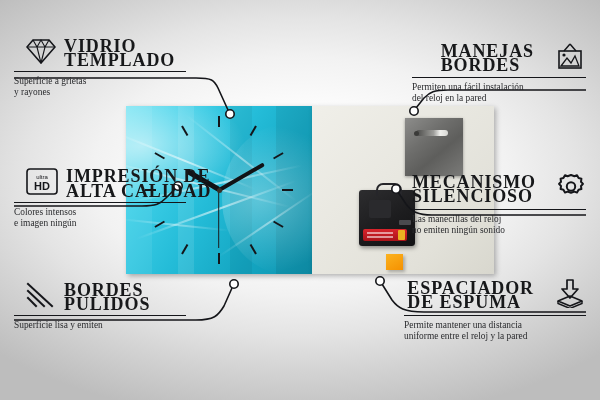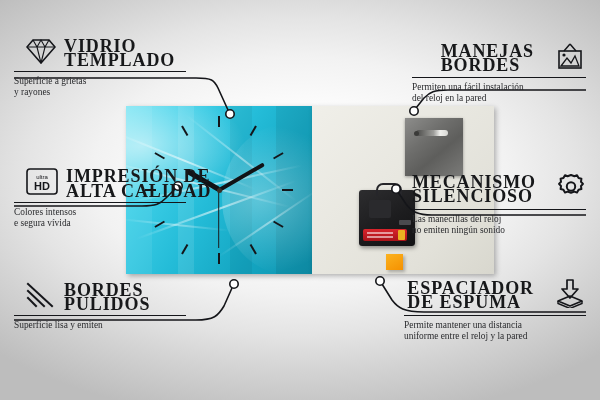--- a/index.html
+++ b/index.html
@@ -219,21 +219,21 @@
           <text x="16" y="22" font-family="Liberation Sans, sans-serif" font-size="11" font-weight="bold" text-anchor="middle" fill="#15161a">HD</text>
         </svg>
       </span>
       <span>
         <div class="co-title">IMPRESIÓN DE</div>
         <div class="co-title">ALTA CALIDAD</div>
       </span>
     </div>
     <div class="co-rule"></div>
     <div class="co-desc">Colores intensos</div>
-    <div class="co-desc">e segura vívida</div>
+    <div class="co-desc">e imagen ningún</div>
   </div>
 
   <div class="callout co-left" style="left:14px;top:282px;width:172px;">
     <div class="co-head">
       <span class="icon">
         <svg width="30" height="26" viewBox="0 0 30 26">
           <g stroke="#15161a" stroke-width="2" stroke-linecap="square">
             <line x1="2" y1="2" x2="26" y2="24"></line>
             <line x1="2" y1="9" x2="18" y2="24"></line>
             <line x1="2" y1="16" x2="10" y2="24"></line>

